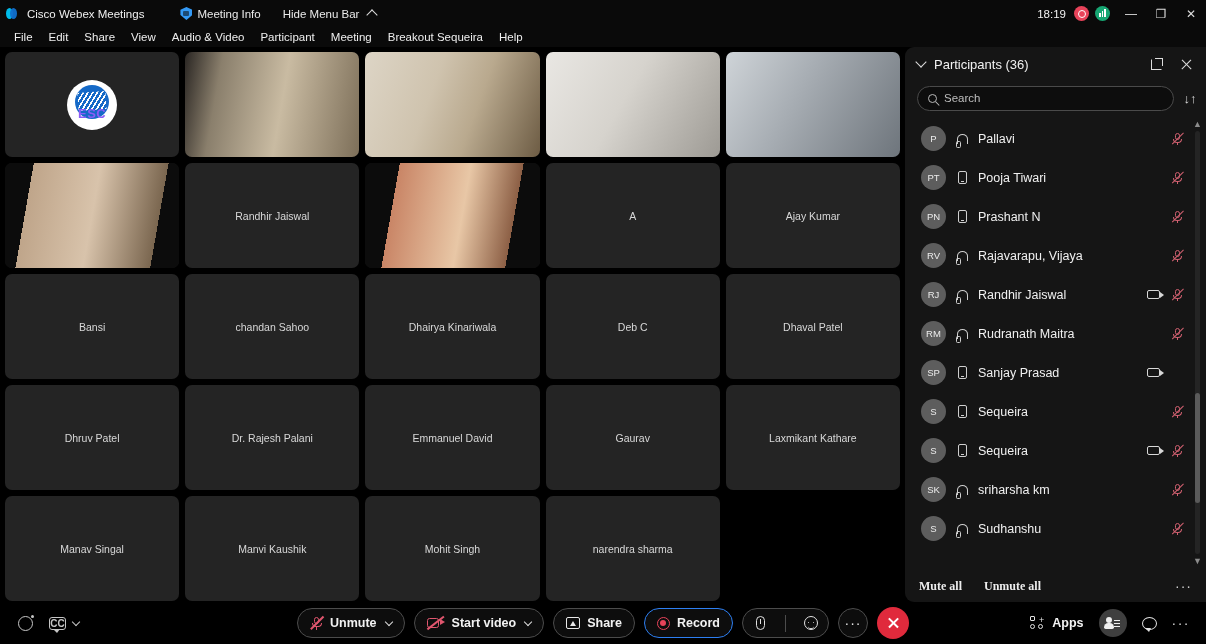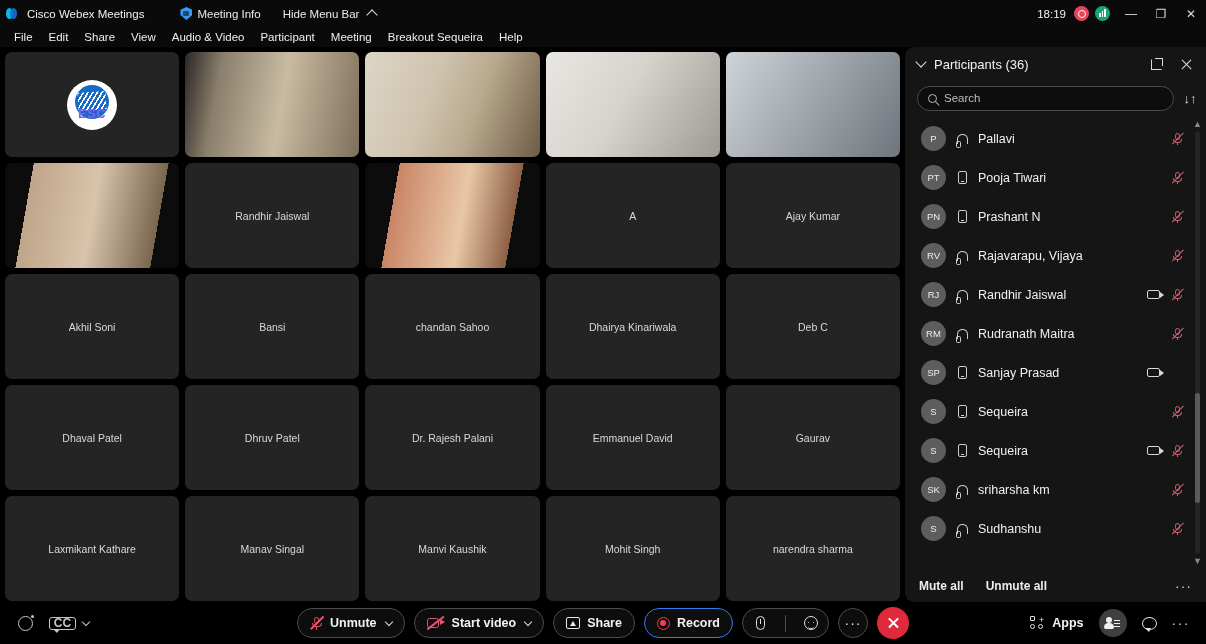--- a/index.html
+++ b/index.html
@@ -246,39 +246,39 @@
   .sc-arrow { color: #8c8c8c; font-size: 9px; line-height: 10px; }
   .sc-track { flex: 1; width: 5px; background: #242424; border-radius: 3px; position: relative; margin: 2px 0; }
   .sc-thumb {
     position: absolute; left: 0; width: 5px; background: #5a5a5a; border-radius: 3px;
     top: 62%; height: 26%;
   }
 
   .panel-foot {
     height: 32px; display: flex; align-items: center; padding: 0 14px; gap: 22px;
   }
-  .foot-btn { font-size: 12px; color: #ededed; font-weight: bold; }
+  .foot-btn { font-size: 12px; color: #ededed; font-weight: bold; font-family: Liberation Serif, serif; }
   .foot-more { margin-left: auto; color: #cfcfcf; font-size: 14px; letter-spacing: 1px; }
 
   
   .toolbar {
     position: absolute; left: 0; bottom: 0; width: 1206px; height: 42px;
     background: #000; display: flex; align-items: center;
   }
   .tb-left { display: flex; align-items: center; gap: 16px; padding-left: 18px; width: 300px; }
   .assistant-ic {
     width: 15px; height: 15px; border: 1.6px solid #c6c6c6; border-radius: 50%; position: relative;
   }
   .assistant-ic::after {
     content:""; position:absolute; right:-2px; top:-2px; width:3px; height:3px; border-radius:50%;
     background:#c6c6c6;
   }
   .cc-ic {
-    width: 27px; height: 13px; border: 1.4px solid #c6c6c6; border-radius: 3px;
-    font-size: 12px; color: #c6c6c6; display: flex; align-items: center; justify-content: center;
+    width: 17px; height: 13px; border: 1.4px solid #c6c6c6; border-radius: 3px;
+    font-size: 10px; color: #c6c6c6; display: flex; align-items: center; justify-content: center;
     position: relative; font-weight: bold;
   }
   .cc-ic::after {
     content:""; position:absolute; left:3px; bottom:-4px;
     border-left: 4px solid transparent; border-right: 3px solid transparent;
     border-top: 4px solid #c6c6c6;
   }
   .mini-chev {
     width: 6px; height: 6px; border-right: 1.4px solid #c6c6c6; border-bottom: 1.4px solid #c6c6c6;
     transform: rotate(45deg); margin-top: -3px;
@@ -467,23 +467,20 @@
           <div class="tile-name">Randhir Jaiswal</div>
         </div>
         <div class="tile video">
           <div class="vbg vb-f"></div>
         </div>
         <div class="tile">
           <div class="tile-name">A</div>
         </div>
         <div class="tile">
           <div class="tile-name">Ajay Kumar</div>
-        </div>
-        <div class="tile">
-          <div class="tile-name">Akhil Soni</div>
         </div>
         <div class="tile">
           <div class="tile-name">Bansi</div>
         </div>
         <div class="tile">
           <div class="tile-name">chandan Sahoo</div>
         </div>
         <div class="tile">
           <div class="tile-name">Dhairya Kinariwala</div>
         </div>

